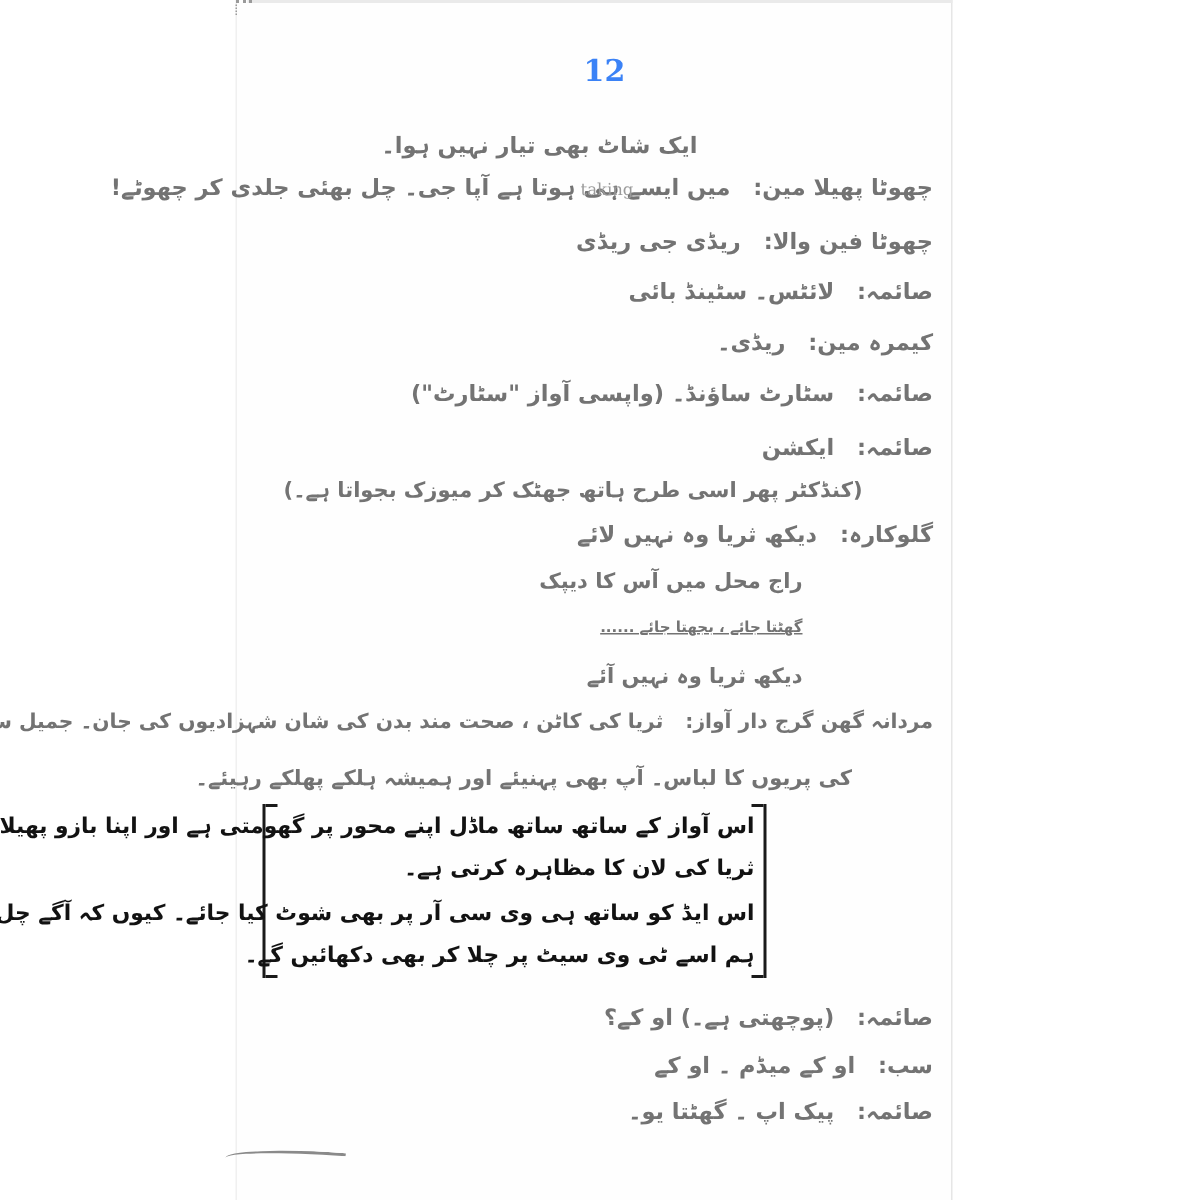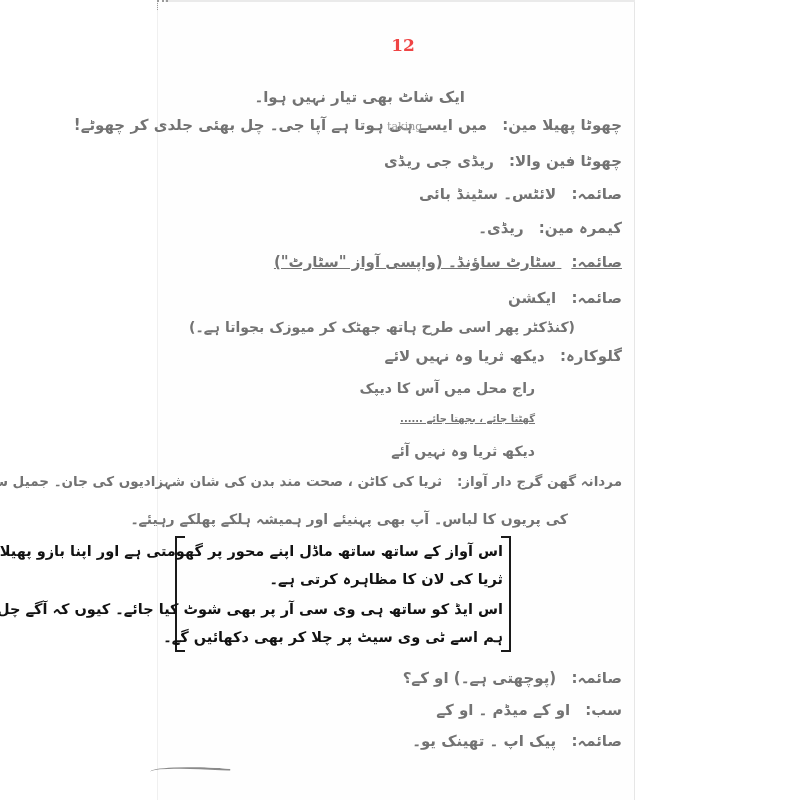--- a/index.html
+++ b/index.html
@@ -53,22 +53,22 @@
     transform: rotate(4deg);
   }
   .page-number {
     position: absolute;
     left: 388px;
     top: 35px;
     width: 30px;
     text-align: center;
     font-family: "DejaVu Serif", serif;
     font-weight: bold;
-    font-size: 17px;
-    color: #ef4444;
+    font-size: 20px;
+    color: #3b82f6;
   }
   .line {
     position: absolute;
     direction: rtl;
     unicode-bidi: plaintext;
     white-space: nowrap;
     font-size: 15px;
     font-weight: bold;
     line-height: 22px;
     color: #737373;
@@ -144,21 +144,21 @@
 <div class="line" style="right:178px; top:183px;">
   <span class="speaker">صائمہ:</span>
   <span>لائٹس۔ سٹینڈ بائی</span>
 </div>
 
 <div class="line" style="right:178px; top:217px;">
   <span class="speaker">کیمرہ مین:</span>
   <span>ریڈی۔</span>
 </div>
 
-<div class="line" style="right:178px; top:251px;text-decoration:underline;">
+<div class="line" style="right:178px; top:251px;">
   <span class="speaker">صائمہ:</span>
   <span>سٹارٹ ساؤنڈ۔ (واپسی آواز "سٹارٹ")</span>
 </div>
 
 <div class="line" style="right:178px; top:287px;">
   <span class="speaker">صائمہ:</span>
   <span>ایکشن</span>
 </div>
 
 <div class="line" style="right:225px; top:316px; font-size:14px;">
@@ -207,14 +207,14 @@
   <span>(پوچھتی ہے۔) او کے؟</span>
 </div>
 
 <div class="line" style="right:178px; top:699px;">
   <span class="speaker">سب:</span>
   <span>او کے میڈم ۔ او کے</span>
 </div>
 
 <div class="line" style="right:178px; top:730px;">
   <span class="speaker">صائمہ:</span>
-  <span>پیک اپ ۔ تھینک یو۔</span>
+  <span>پیک اپ ۔ گھٹتا یو۔</span>
 </div>
 
 </body></html>

